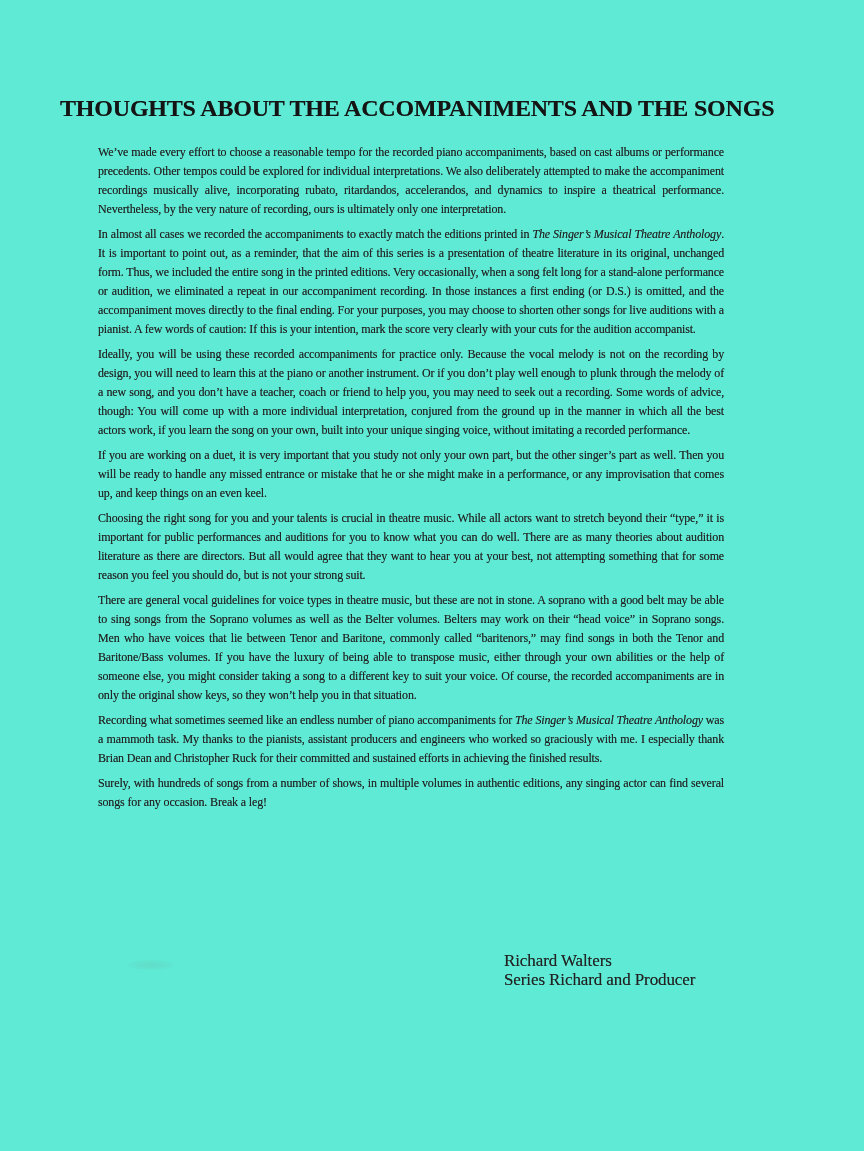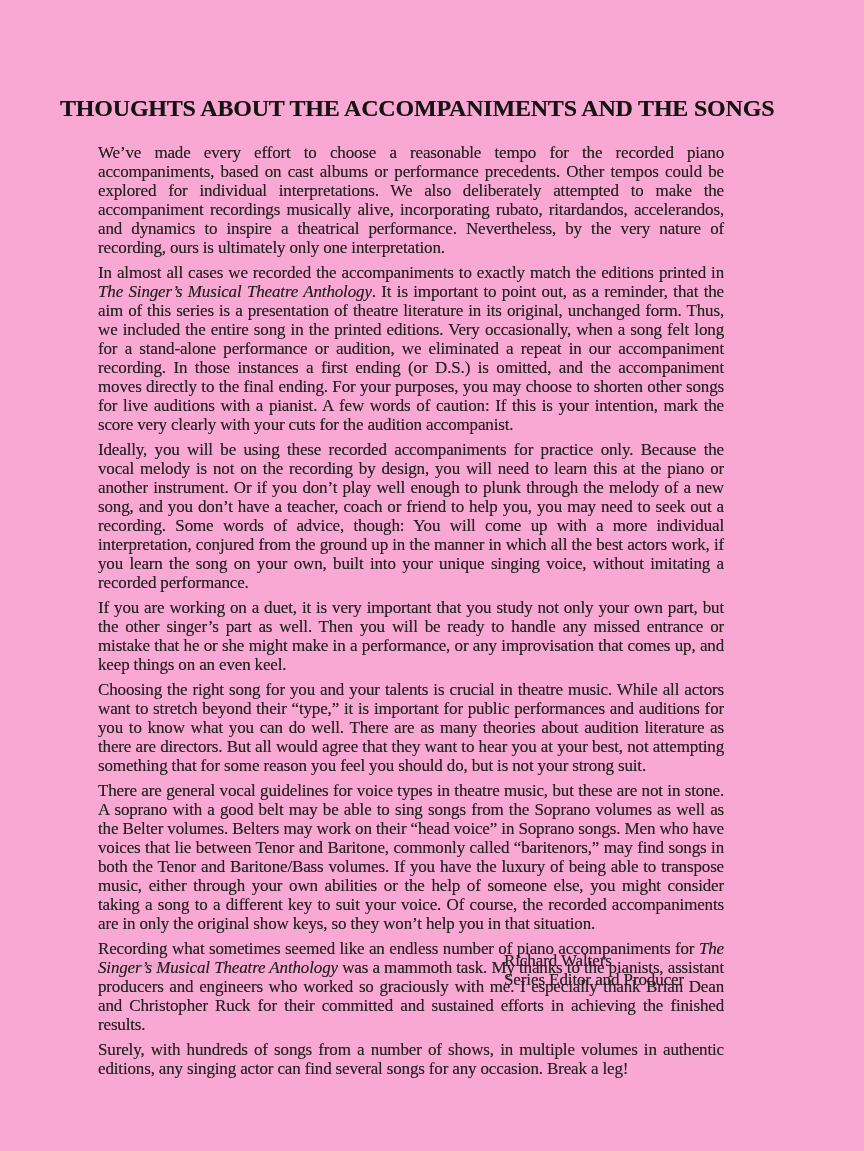--- a/index.html
+++ b/index.html
@@ -4,21 +4,21 @@
 <style>
   html, body {
     margin: 0;
     padding: 0;
     background: #ffffff;
   }
   .page {
     position: relative;
     width: 864px;
     height: 1151px;
-    background: #f9a8d4;
+    background: #5eead4;
     overflow: hidden;
     font-family: "Liberation Serif", "DejaVu Serif", serif;
     color: #1c1c1c;
   }
   .title {
     position: absolute;
     left: 60px;
     top: 95px;
     width: 744px;
     margin: 0;
@@ -31,21 +31,21 @@
     text-shadow: 0 0 0.5px rgba(20,20,20,0.55);
   }
   .body-text {
     position: absolute;
     left: 98px;
     top: 143px;
     width: 626px;
   }
   .para {
     margin: 0 0 6px 0;
-    font-size: 17px;
+    font-size: 12px;
     line-height: 19px;
     letter-spacing: -0.15px;
     text-align: justify;
     color: #222222;
     text-shadow: 0 0 0.45px rgba(30,30,30,0.5);
   }
   .para em {
     font-style: italic;
   }
   .signature {
@@ -81,17 +81,17 @@
       <p class="para"><span>Ideally, you will be using these recorded accompaniments for practice only. Because the vocal melody is not on the recording by design, you will need to learn this at the piano or another instrument. Or if you don’t play well enough to plunk through the melody of a new song, and you don’t have a teacher, coach or friend to help you, you may need to seek out a recording. Some words of advice, though: You will come up with a more individual interpretation, conjured from the ground up in the manner in which all the best actors work, if you learn the song on your own, built into your unique singing voice, without imitating a recorded performance.</span></p>
       <p class="para"><span>If you are working on a duet, it is very important that you study not only your own part, but the other singer’s part as well. Then you will be ready to handle any missed entrance or mistake that he or she might make in a performance, or any improvisation that comes up, and keep things on an even keel.</span></p>
       <p class="para"><span>Choosing the right song for you and your talents is crucial in theatre music. While all actors want to stretch beyond their “type,” it is important for public performances and auditions for you to know what you can do well. There are as many theories about audition literature as there are directors. But all would agree that they want to hear you at your best, not attempting something that for some reason you feel you should do, but is not your strong suit.</span></p>
       <p class="para"><span>There are general vocal guidelines for voice types in theatre music, but these are not in stone. A soprano with a good belt may be able to sing songs from the Soprano volumes as well as the Belter volumes. Belters may work on their “head voice” in Soprano songs. Men who have voices that lie between Tenor and Baritone, commonly called “baritenors,” may find songs in both the Tenor and Baritone/Bass volumes. If you have the luxury of being able to transpose music, either through your own abilities or the help of someone else, you might consider taking a song to a different key to suit your voice. Of course, the recorded accompaniments are in only the original show keys, so they won’t help you in that situation.</span></p>
       <p class="para"><span>Recording what sometimes seemed like an endless number of piano accompaniments for </span><em>The Singer’s Musical Theatre Anthology</em><span> was a mammoth task. My thanks to the pianists, assistant producers and engineers who worked so graciously with me. I especially thank Brian Dean and Christopher Ruck for their committed and sustained efforts in achieving the finished results.</span></p>
       <p class="para"><span>Surely, with hundreds of songs from a number of shows, in multiple volumes in authentic editions, any singing actor can find several songs for any occasion. Break a leg!</span></p>
     </div>
 
   <div class="signature">
     <div>Richard Walters</div>
-    <div>Series Editor and Producer</div>
+    <div>Series Richard and Producer</div>
   </div>
 
   <div class="scan-smudge"></div>
 </div>
 
 </body></html>

